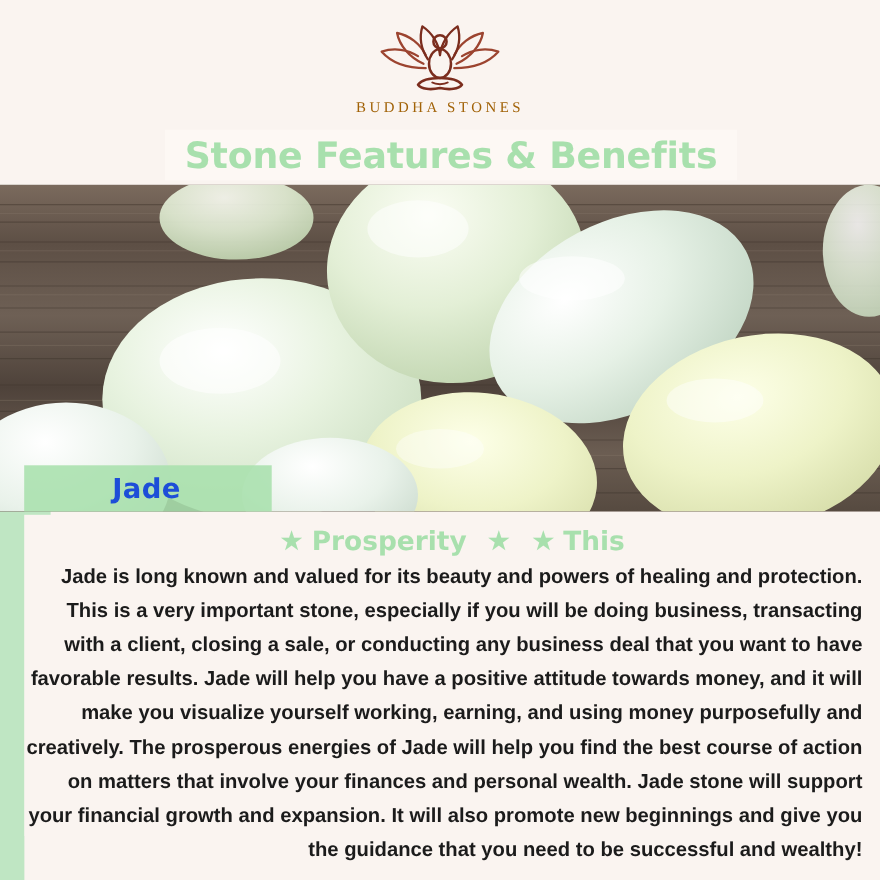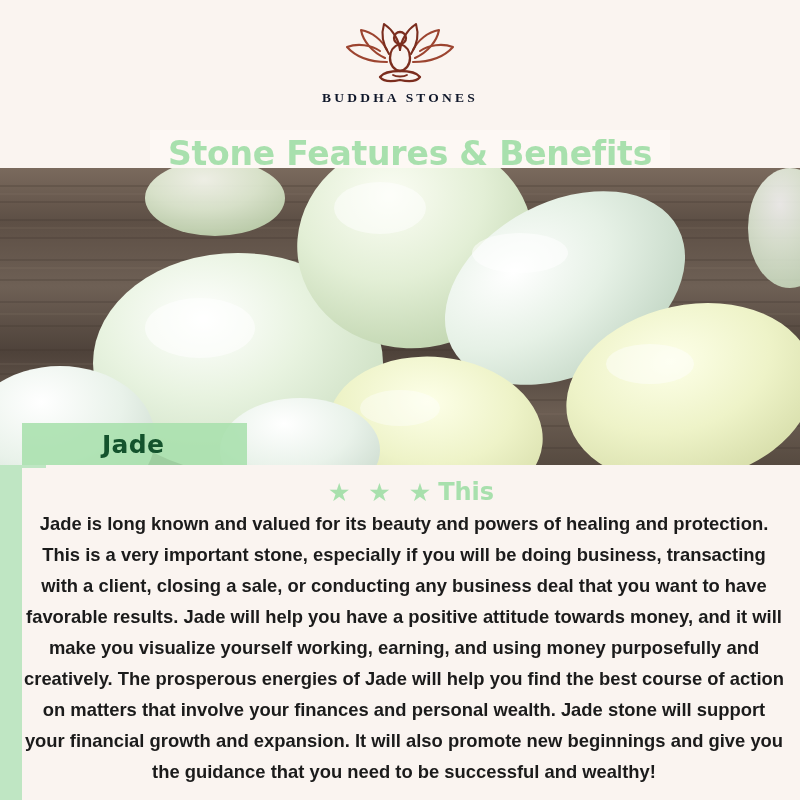--- a/index.html
+++ b/index.html
@@ -26,26 +26,26 @@
   }
   #logo-wrap {
     position:absolute; left:0; top:18px; width:800px;
     text-align:center;
   }
   #logo-mark { display:block; margin:0 auto; }
   #brand-name {
     display:block; margin-top:4px;
     font-family:"Liberation Serif", serif;
     font-size:13.5px; letter-spacing:3.2px;
-    color:#0f172a; font-weight:700;
+    color:#a16207; font-weight:400;
   }
 
   
   #title-banner {
-    position:absolute; left:150px; top:130px; width:520px; height:46px;
+    position:absolute; left:150px; top:118px; width:520px; height:46px;
     background:#fdf8f4;
     display:flex; align-items:center; justify-content:center;
   }
   #page-title {
     font-family:"DejaVu Sans", sans-serif;
     font-weight:700; font-size:33px;
     color:#a8e0ad; letter-spacing:-0.2px;
     white-space:nowrap;
   }
 
@@ -58,21 +58,21 @@
   #photo svg { display:block; width:800px; height:297px; }
 
   
   #jade-bar {
     position:absolute; left:22px; top:423px; width:225px; height:42px;
     background:rgba(168,224,173,0.88);
     display:flex; align-items:center;
   }
   #jade-label {
     font-family:"DejaVu Sans", sans-serif;
-    font-weight:700; font-size:25px; color:#14532d;
+    font-weight:700; font-size:25px; color:#1d4ed8;
     margin-left:80px; letter-spacing:0.3px;
   }
 
   
   #benefits {
     position:absolute; left:22px; top:472px; width:778px; height:40px;
     display:flex; align-items:center; justify-content:center;
     gap:18px;
   }
   .benefit { display:flex; align-items:center; gap:7px; }
@@ -84,21 +84,21 @@
 
   
   #body-copy {
     position:absolute; left:22px; top:508px; width:770px;
     padding:0 8px 0 2px;
     font-family:"Liberation Sans", sans-serif;
     font-weight:700;
     font-size:18.4px;
     line-height:31px;
     color:#1b1b1b;
-    text-align:center;
+    text-align:right;
   }
 </style>
 </head>
 <body>
 
 <div class="deco" id="deco-top-right"></div>
 <div class="deco" id="deco-right-edge"></div>
 <div class="deco" id="deco-left-notch"></div>
 <div class="deco" id="deco-left-strip"></div>
 <div class="deco" id="deco-bottom-left"></div>
@@ -220,20 +220,21 @@
   </svg>
 </div>
 
 <div id="jade-bar">
   <span id="jade-label">Jade</span>
 </div>
 
 <div id="benefits">
   <div class="benefit">
     <span class="benefit-star">★</span>
+    <span class="benefit-label">Prosperity</span>
   </div>
   <div class="benefit">
     <span class="benefit-star">★</span>
   </div>
   <div class="benefit">
     <span class="benefit-star">★</span>
     <span class="benefit-label">This</span>
   </div>
 </div>
 

